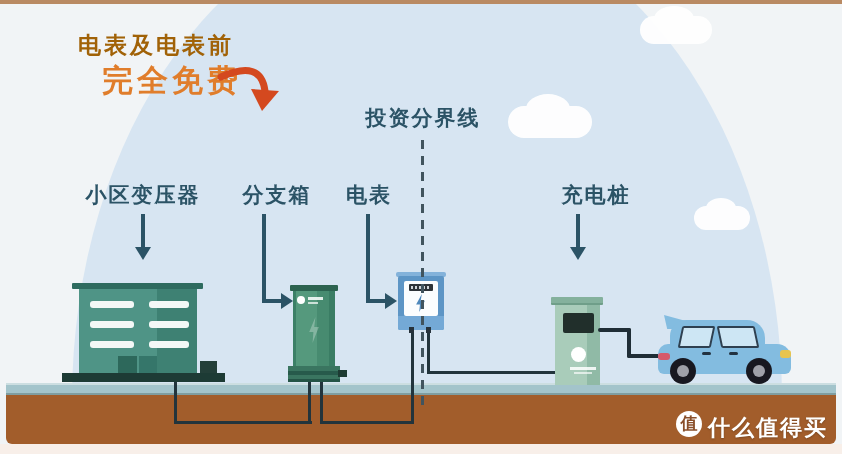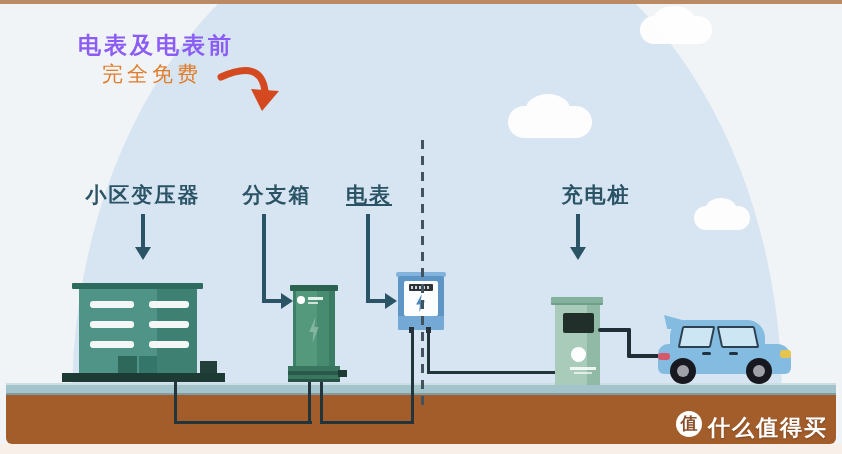--- a/index.html
+++ b/index.html
@@ -23,29 +23,29 @@
   .ground-teal{left:6px;top:383px;width:830px;height:12px;z-index:5;
     background:linear-gradient(180deg,#ccdee1 0 2px,#a3c4cb 2px 10px,#7f9da0 10px 12px);}
   .ground-brown{left:6px;top:395px;width:830px;height:49px;background:#a25d2b;z-index:5;border-radius:0 0 6px 6px;}
   .ground-bottom{left:0;top:444px;width:842px;height:10px;background:#f8efe9;z-index:6;}
 
   
   .wire{background:#22343c;z-index:9;}
   .cable{background:#1f2d36;z-index:21;border-radius:2px;}
 
   
-  .banner1{left:78px;top:30px;font-size:23px;font-weight:bold;color:#8b5cf6;letter-spacing:3px;z-index:40;}
-  .banner2{left:102px;top:60px;font-size:21px;font-weight:normal;color:#e07d2b;letter-spacing:4px;z-index:40;}
+  .banner1{left:78px;top:30px;font-size:23px;font-weight:bold;color:#a16207;letter-spacing:3px;z-index:40;}
+  .banner2{left:102px;top:60px;font-size:31px;font-weight:bold;color:#e07d2b;letter-spacing:4px;z-index:40;}
   .curve-arrow{left:193px;top:55px;z-index:40;}
 
   
   .lbl{font-size:21px;font-weight:bold;color:#2b5366;letter-spacing:2px;z-index:40;transform:translateX(-50%);white-space:nowrap;}
   .lbl-transformer{left:143px;top:181px;}
   .lbl-branch{left:277px;top:181px;}
-  .lbl-meter{left:369px;top:181px;text-decoration:underline;}
+  .lbl-meter{left:369px;top:181px;}
   .lbl-pile{left:596px;top:181px;}
   .lbl-boundary{left:423px;top:104px;}
 
   
   .aline{background:#2b5366;z-index:40;}
   .ahead-down{width:0;height:0;border-left:8px solid transparent;border-right:8px solid transparent;border-top:13px solid #2b5366;z-index:40;}
   .ahead-right{width:0;height:0;border-top:8px solid transparent;border-bottom:8px solid transparent;border-left:12px solid #2b5366;z-index:40;}
 
   
   .boundary-line{left:421px;top:140px;width:3px;height:266px;z-index:30;
@@ -137,20 +137,21 @@
   <div class="wire" style="left:427px;top:330px;width:3px;height:44px;"></div>
   <div class="wire" style="left:427px;top:371px;width:129px;height:3px;"></div>
 
   <div class="banner1">电表及电表前</div>
   <div class="banner2">完全免费</div>
   <svg class="curve-arrow" width="95" height="65" viewBox="0 0 95 65">
     <path d="M 28 22 Q 68 4 72 36" stroke="#d4491f" stroke-width="7" fill="none" stroke-linecap="round"></path>
     <path d="M 58 34 L 86 36 L 69 56 Z" fill="#d4491f"></path>
   </svg>
 
+  <div class="lbl lbl-boundary">投资分界线</div>
   <div class="boundary-line"></div>
 
   <div class="lbl lbl-branch">分支箱</div>
   <div class="lbl lbl-transformer">小区变压器</div>
   <div class="lbl lbl-meter">电表</div>
   <div class="lbl lbl-pile">充电桩</div>
 
   <div class="aline" style="left:141px;top:214px;width:4px;height:34px;"></div>
   <div class="ahead-down" style="left:135px;top:247px;"></div>
 

